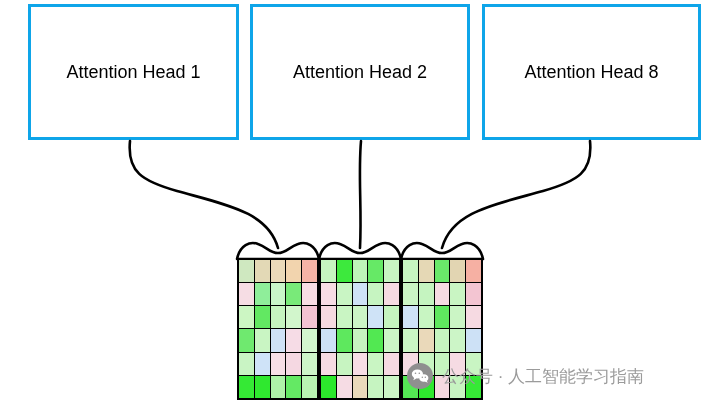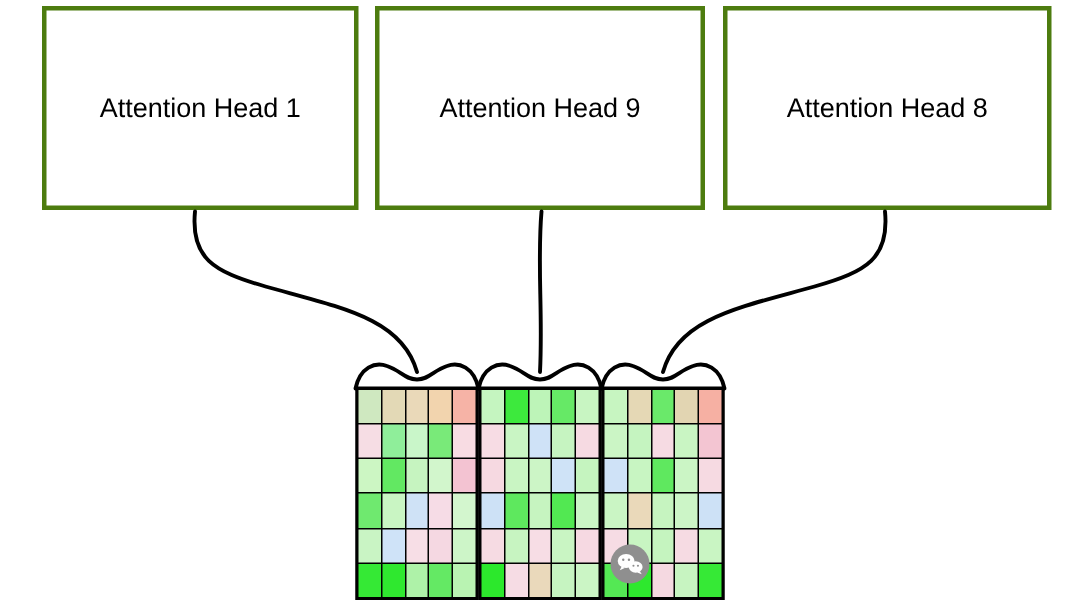--- a/index.html
+++ b/index.html
@@ -1,21 +1,21 @@
 <!DOCTYPE html>
 <html><head>
 <meta charset="utf-8">
 <style>
   html,body{margin:0;padding:0;}
   body{
     width:720px;height:408px;position:relative;background:#ffffff;
     font-family:"Liberation Sans",sans-serif;overflow:hidden;
   }
   .head-box{
-    position:absolute;top:4px;height:136px;border:3px solid #4d7c0f;background:#fff;
+    position:absolute;top:4px;height:136px;border:3px solid #0ea5e9;background:#fff;
     display:flex;align-items:center;justify-content:center;
     font-size:18px;color:#000;box-sizing:border-box;
   }
   #head1{left:28px;width:211px;}
   #head2{left:250px;width:220px;}
   #head3{left:482px;width:219px;}
   svg.overlay{position:absolute;left:0;top:0;width:720px;height:408px;}
   .grid{
     position:absolute;top:258px;width:82px;height:142px;
     border:2px solid #000;background:#000;
@@ -32,21 +32,21 @@
   }
   .wm-icon{flex:0 0 auto;display:block;}
 </style>
 </head>
 <body>
 
 <div class="head-box" id="head1">
   <span>Attention Head 1</span>
 </div>
 <div class="head-box" id="head2">
-  <span>Attention Head 9</span>
+  <span>Attention Head 2</span>
 </div>
 <div class="head-box" id="head3">
   <span>Attention Head 8</span>
 </div>
 
 <svg class="overlay" viewBox="0 0 720 408">
   <g fill="none" stroke="#000" stroke-width="2.6" stroke-linecap="round">
     <path d="M130,141 C127,172 142,181 177,191 C227,205 268,212 278,248"></path>
     <path d="M361,141 C358,176 362,208 360,248"></path>
     <path d="M590,141 C593,172 578,181 543,191 C493,205 452,212 442,248"></path>
@@ -160,13 +160,14 @@
     <circle cx="14" cy="14" r="13" fill="#8f8f8f"></circle>
     <ellipse cx="11.4" cy="12" rx="5.6" ry="4.6" fill="#ffffff"></ellipse>
     <path d="M8.5,15.5 L7.2,18.2 L10.5,16.6 Z" fill="#ffffff"></path>
     <ellipse cx="17.8" cy="16" rx="4.6" ry="3.8" fill="#ffffff"></ellipse>
     <path d="M20.5,18.6 L21.8,20.8 L18.8,19.6 Z" fill="#ffffff"></path>
     <circle cx="9.5" cy="11.2" r="0.8" fill="#8f8f8f"></circle>
     <circle cx="13.3" cy="11.2" r="0.8" fill="#8f8f8f"></circle>
     <circle cx="16.3" cy="15.2" r="0.7" fill="#8f8f8f"></circle>
     <circle cx="19.3" cy="15.2" r="0.7" fill="#8f8f8f"></circle>
   </svg>
+  <span>公众号 · 人工智能学习指南</span>
 </div>
 
 </body></html>

